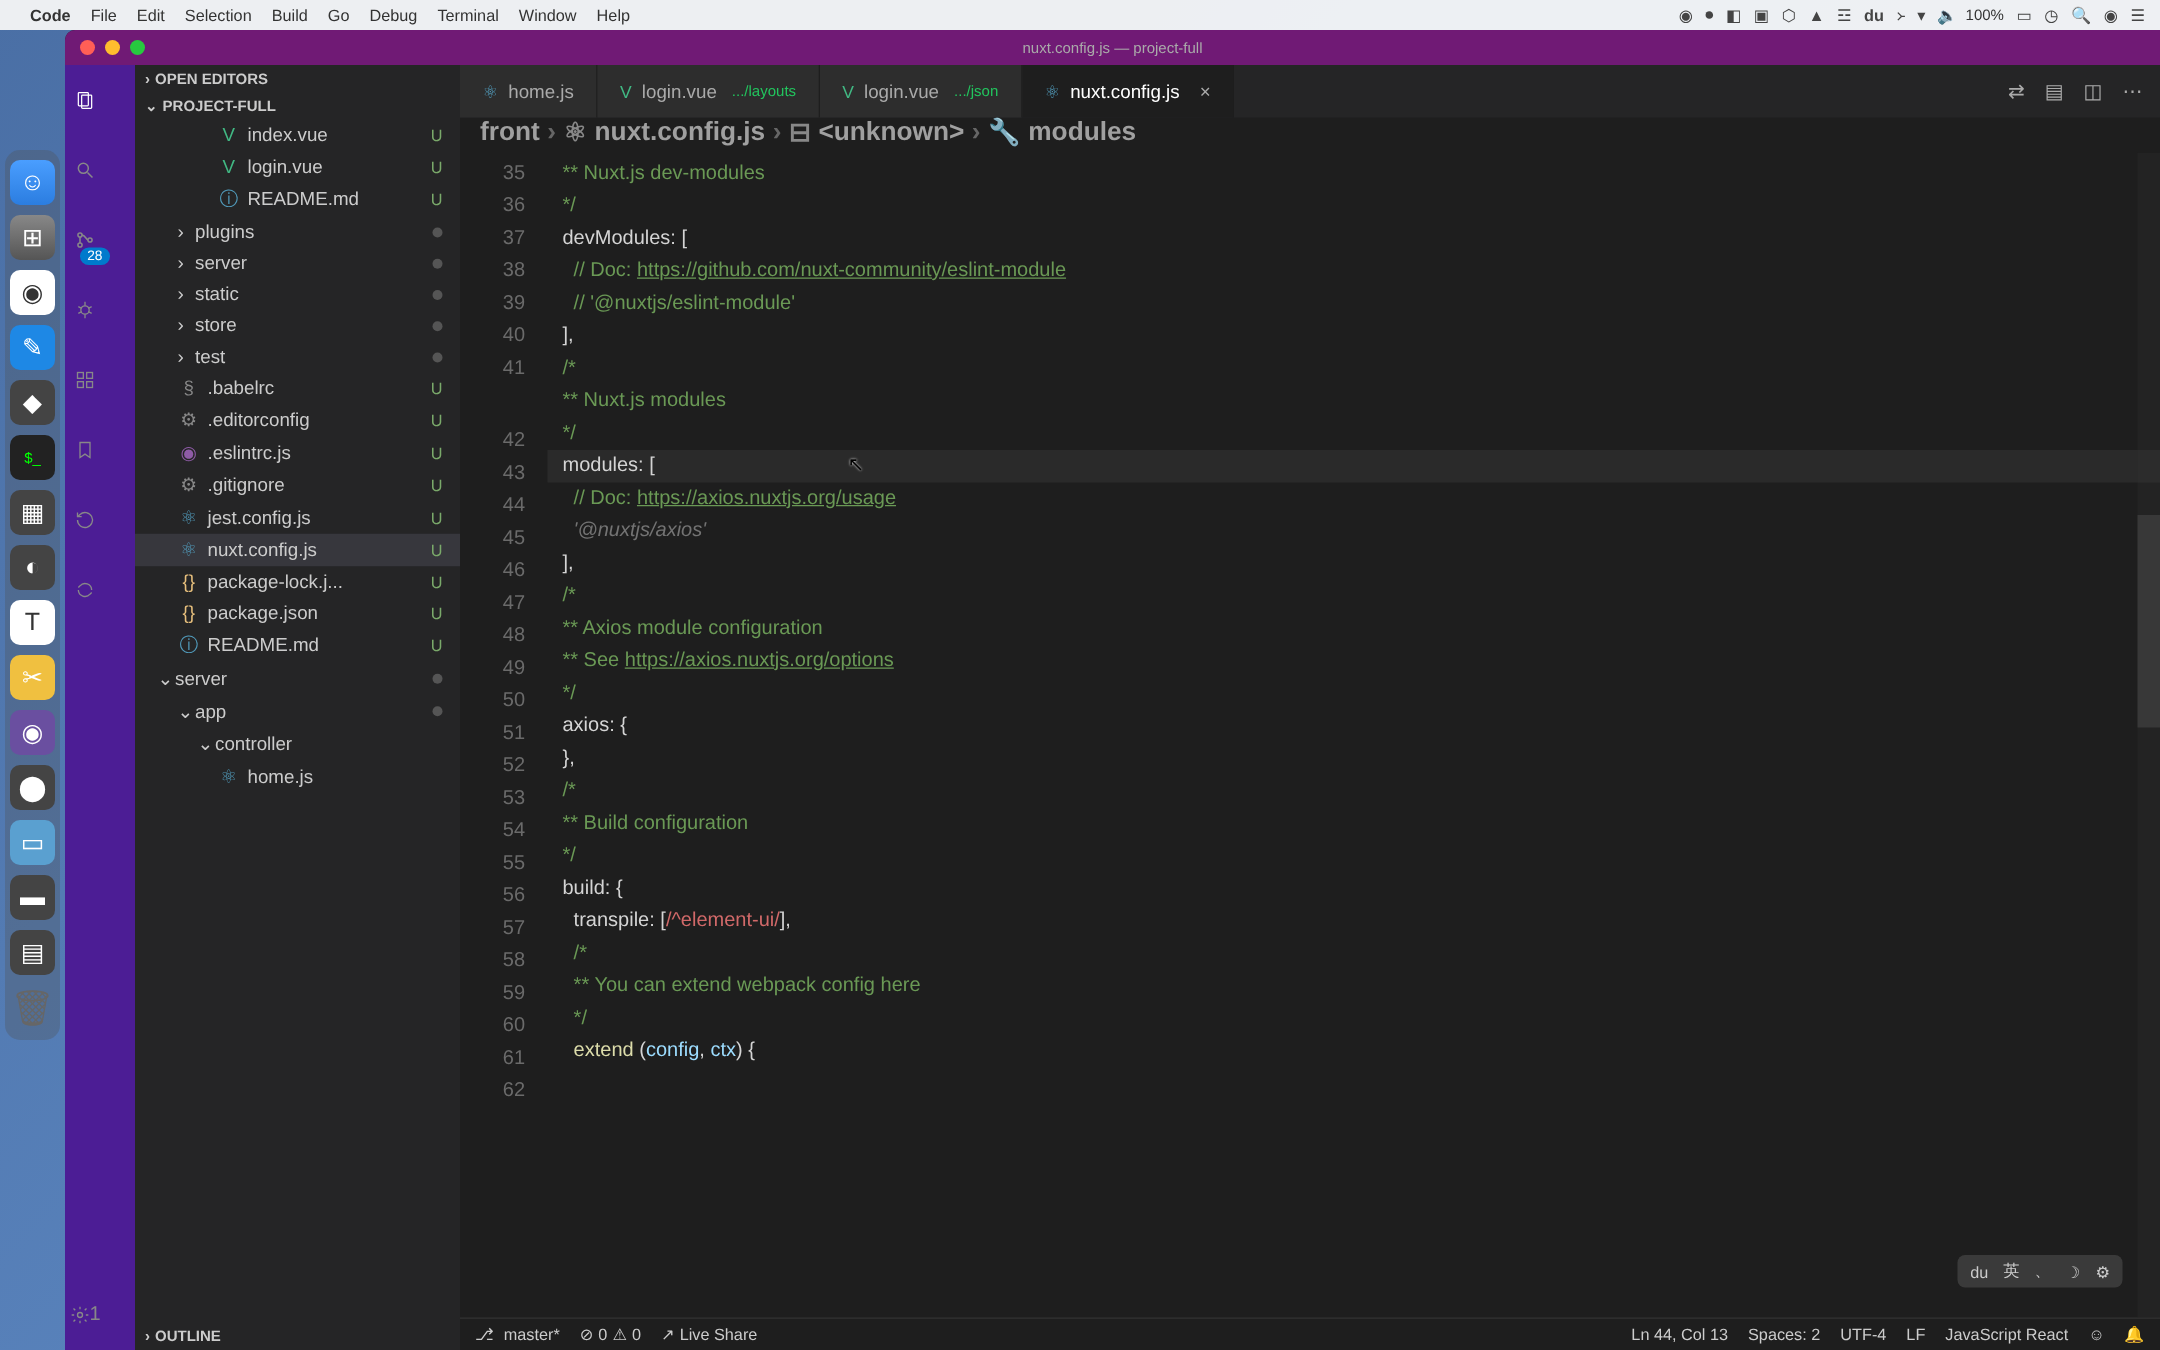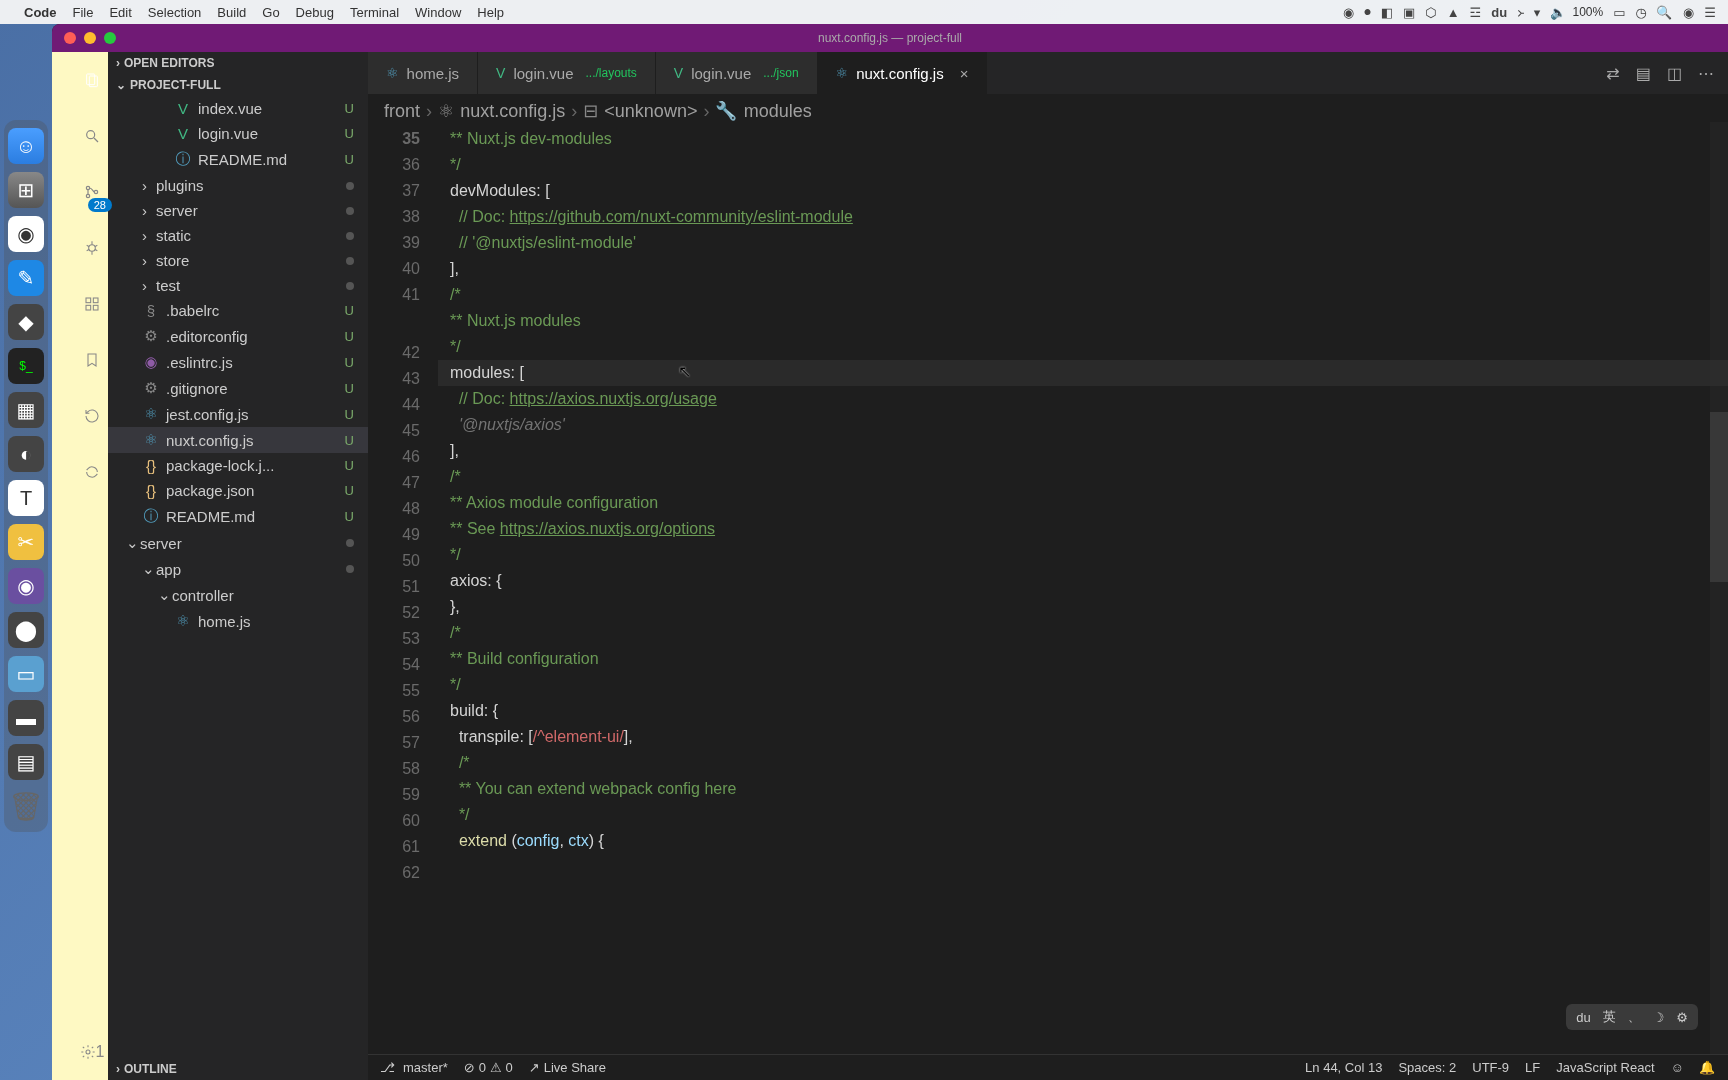--- a/index.html
+++ b/index.html
@@ -35,21 +35,21 @@
 .traffic { display: flex; gap: 8px; margin-left: 12px; }
 .traffic span { width: 12px; height: 12px; border-radius: 50%; }
 .traffic .close { background: #ff5f56; }
 .traffic .min { background: #ffbd2e; }
 .traffic .max { background: #27c93f; }
 .titlebar .title { position: absolute; left: 50%; transform: translateX(-50%); color: #aaa; font-size: 12px; }
 
 .vscode-body { flex: 1; display: flex; }
 
 
-.activitybar { width: 56px; background: #fef9c3; display: flex; flex-direction: column; align-items: flex-end; padding-top: 12px; gap: 24px; }
+.activitybar { width: 56px; background: #4c1d95; display: flex; flex-direction: column; align-items: flex-start; padding-top: 12px; gap: 24px; }
 .activity-icon { width: 32px; height: 32px; color: #888; display: flex; align-items: center; justify-content: center; position: relative; }
 .activity-icon.active { color: #fff; }
 .activity-icon .badge { position: absolute; bottom: -4px; right: -4px; background: #007acc; color: #fff; border-radius: 10px; font-size: 11px; padding: 1px 6px; }
 .activity-bottom { margin-top: auto; margin-bottom: 12px; width:32px; height:32px; color:#888; display:flex; align-items:center; justify-content:center; position:relative; }
 
 
 .sidebar { width: 260px; background: #252526; color: #ccc; font-size: 14px; display: flex; flex-direction: column; overflow: hidden; }
 .sidebar-header { padding: 10px 16px; font-size: 12px; letter-spacing: 1px; color: #bbb; }
 .section-header { display: flex; align-items: center; padding: 4px 8px; font-size: 12px; font-weight: 600; cursor: pointer; }
 .section-header .chev { margin-right: 4px; }
@@ -73,21 +73,21 @@
 
 .editorarea { flex: 1; display: flex; flex-direction: column; background: #1e1e1e; }
 .tabs { height: 42px; background: #252526; display: flex; align-items: stretch; }
 .tab { display: flex; align-items: center; padding: 0 18px; color: #aaa; font-size: 15px; border-right: 1px solid #1e1e1e; background: #2d2d2d; gap: 8px; }
 .tab.active { background: #1e1e1e; color: #fff; }
 .tab .tab-icon { font-size: 14px; }
 .tab .sub { font-size: 12px; color: #22c55e; margin-left: 4px; }
 .tab .close { margin-left: 8px; color: #aaa; }
 .tab-actions { margin-left: auto; display: flex; align-items: center; gap: 16px; padding-right: 14px; color: #aaa; }
 
-.breadcrumb { height: 28px; display: flex; align-items: flex-end; padding: 0 16px; color: #a0a0a0; font-size: 18px; gap: 6px; }
+.breadcrumb { height: 28px; display: flex; align-items: flex-start; padding: 0 16px; color: #a0a0a0; font-size: 21px; gap: 6px; font-weight: bold; }
 .breadcrumb .sep { color: #666; }
 .breadcrumb .bc-icon { color: #888; }
 
 .code { flex: 1; display: flex; font-family: Menlo, Monaco, monospace; font-size: 16px; position: relative; overflow: hidden; }
 .gutter { width: 70px; text-align: right; padding-right: 18px; color: #6a6a6a; line-height: 26px; padding-top: 4px; }
 .codebody { flex: 1; line-height: 26px; padding-top: 4px; color: #d4d4d4; white-space: pre; position: relative; }
 .codeline { height: 26px; padding-left: 12px; }
 .codeline.current { background: #2a2a2a; }
 .tok-comment { color: #6a9955; }
 .tok-key { color: #d4d4d4; }
@@ -406,21 +406,21 @@
         <span>nuxt.config.js</span>
         <span class="sep">›</span>
         <span class="bc-icon">⊟</span>
         <span>&lt;unknown&gt;</span>
         <span class="sep">›</span>
         <span class="bc-icon">🔧</span>
         <span>modules</span>
       </div>
       <div class="code">
         <div class="gutter" id="gutter">
-            <div style="height: 26px; font-weight: bold;">35</div>
+            <div style="height: 26px;">35</div>
             <div style="height: 26px;">36</div>
             <div style="height: 26px;">37</div>
             <div style="height: 26px;">38</div>
             <div style="height: 26px;">39</div>
             <div style="height: 26px;">40</div>
             <div style="height: 26px;">41</div>
             <div style="height: 26px; margin-top: 32px;">42</div>
             <div style="height: 26px;">43</div>
             <div style="height: 26px;">44</div>
             <div style="height: 26px;">45</div>
@@ -467,21 +467,21 @@
           <span>⚠</span>
             <span>0</span>
         </span>
         <span class="item">
           <span>↗</span>
           <span>Live Share</span>
         </span>
         <span class="spacer"></span>
         <span class="item">Ln 44, Col 13</span>
         <span class="item">Spaces: 2</span>
-        <span class="item">UTF-9</span>
+        <span class="item">UTF-4</span>
         <span class="item">LF</span>
         <span class="item">JavaScript React</span>
         <span class="item">☺</span>
         <span class="item">🔔</span>
       </div>
     </div>
   </div>
 </div>
 
 </body></html>

